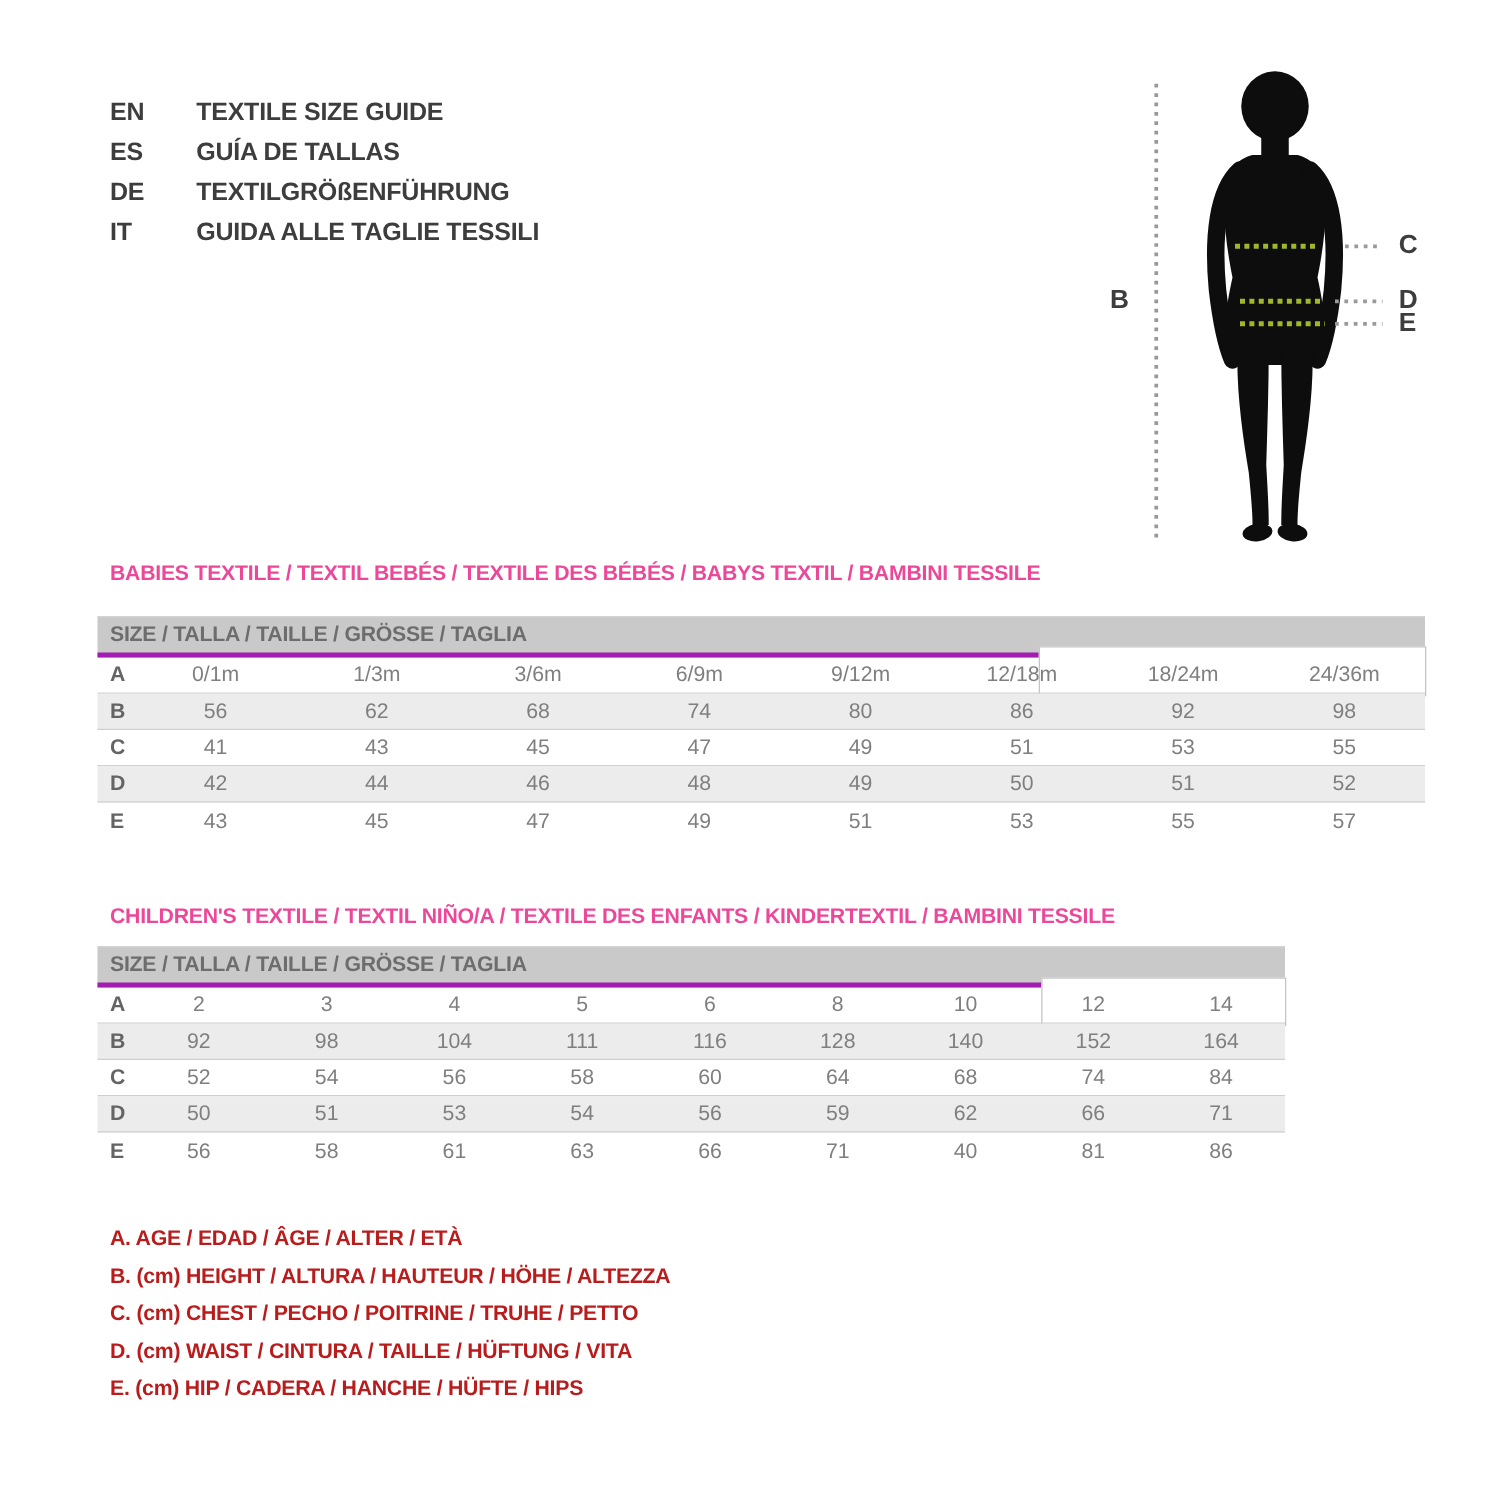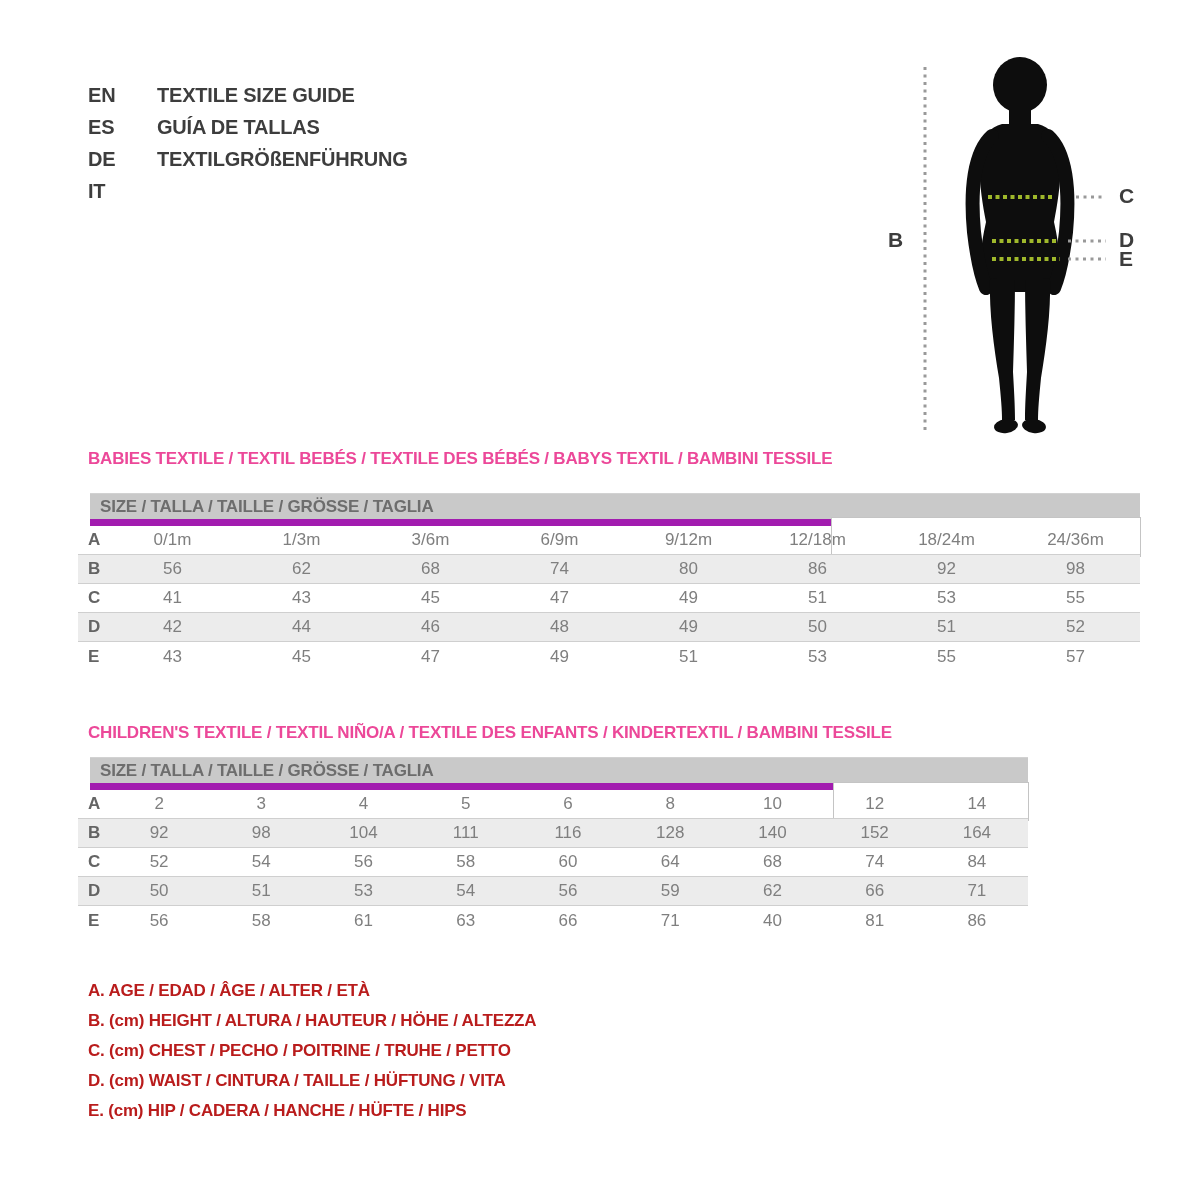--- a/index.html
+++ b/index.html
@@ -3,39 +3,39 @@
 <meta charset="utf-8">
 <style>
   html,body{margin:0;padding:0;}
   body{
     width:1200px;height:1200px;position:relative;background:#ffffff;
     font-family:"Liberation Sans", sans-serif;overflow:hidden;
     -webkit-font-smoothing:antialiased;
   }
   
   .lang-block{position:absolute;left:88px;top:79px;}
-  .lang-row{display:flex;height:32px;align-items:center;font-size:20px;font-weight:700;color:#3d3d3d;letter-spacing:-0.2px;}
+  .lang-row{display:flex;height:32px;align-items:flex-start;font-size:20px;font-weight:700;color:#3d3d3d;letter-spacing:-0.2px;}
   .lang-code{width:69px;flex:0 0 69px;}
   
   .figure-svg{position:absolute;left:860px;top:40px;}
   .fig-label{position:absolute;font-size:21px;font-weight:700;color:#3d3d3d;}
   .fig-label-b{left:888px;top:228px;}
   .fig-label-c{left:1119px;top:184px;}
   .fig-label-d{left:1119px;top:228px;}
   .fig-label-e{left:1119px;top:247px;}
   
   .section-title{position:absolute;left:88px;font-size:17px;font-weight:700;color:#ec4899;letter-spacing:-0.2px;white-space:nowrap;}
   .title-babies{top:449px;}
   .title-children{top:723px;}
   
   .size-table{position:absolute;left:78px;}
   .table-babies{top:493px;width:1062px;}
   .table-children{top:757px;width:950px;}
-  .size-header{box-sizing:border-box;height:33px;background:#c9c9c9;border-top:1px solid #d2d2d2;border-bottom:7px solid #a21caf;
-    display:flex;align-items:center;padding-left:10px;font-size:17px;font-weight:700;color:#6d6d6d;letter-spacing:-0.2px;margin-left:12px;}
+  .size-header{box-sizing:border-box;height:33px;background:#c9c9c9;border-top:1px solid #d2d2d2;border-bottom:4px solid #a21caf;
+    display:flex;align-items:center;padding-left:10px;font-size:17px;font-weight:700;color:#6d6d6d;letter-spacing:-0.2px;}
   .trow{box-sizing:border-box;height:29px;display:flex;align-items:center;font-size:17px;
     border-bottom:1px solid #cfcfcf;position:relative;z-index:2;}
   .trow.shaded{background:#ececec;}
   .trow.last{border-bottom:none;}
   .cell-label{box-sizing:border-box;width:30px;flex:0 0 30px;padding-left:10px;color:#646464;font-weight:700;}
   .cell-val{flex:1;text-align:center;color:#7f7f7f;}
   
   .sel-box{position:absolute;background:#ffffff;border:1px solid #c4c4c4;z-index:1;}
   .sel-box-babies{left:831px;top:517px;width:308px;height:38px;}
   .sel-box-children{left:833px;top:782px;width:194px;height:37px;}
@@ -54,20 +54,21 @@
   <div class="lang-row">
     <span class="lang-code">ES</span>
     <span class="lang-label">GUÍA DE TALLAS</span>
   </div>
   <div class="lang-row">
     <span class="lang-code">DE</span>
     <span class="lang-label">TEXTILGRÖßENFÜHRUNG</span>
   </div>
   <div class="lang-row">
     <span class="lang-code">IT</span>
+    <span class="lang-label">GUIDA ALLE TAGLIE TESSILI</span>
   </div>
 </div>
 
 <svg class="figure-svg" width="280" height="410" viewBox="860 40 280 410">
 
   <g fill="#0d0d0d" stroke="none">
     <ellipse cx="1020" cy="85" rx="27" ry="28"></ellipse>
     <rect x="1009" y="102" width="22" height="26"></rect>
     <path d="M 1002 124
              C 990 127, 982 136, 980 152

